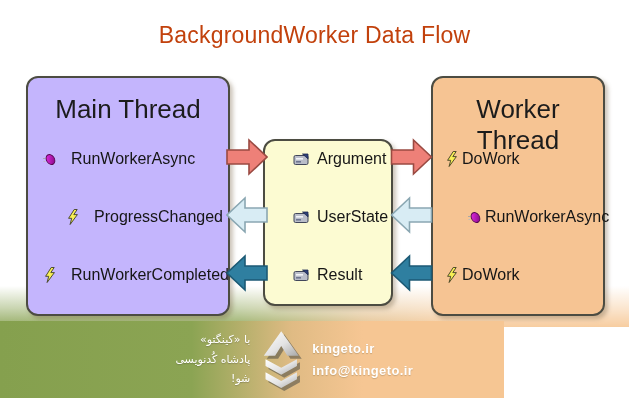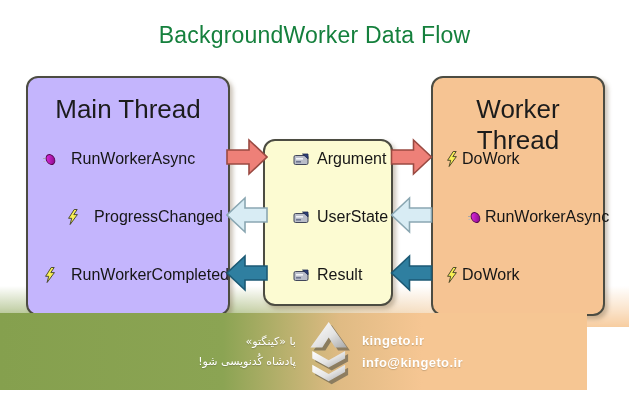--- a/index.html
+++ b/index.html
@@ -2,21 +2,21 @@
 <html><head>
 <meta charset="utf-8">
 <style>
   html,body{margin:0;padding:0;background:#888;}
   .stage{
     position:relative;width:629px;height:404px;background:#ffffff;overflow:hidden;
     font-family:"Liberation Sans", sans-serif;
   }
   .slide-title{
     position:absolute;top:22px;left:0;width:629px;text-align:center;
-    font-size:23px;color:#15803d;letter-spacing:.2px;
+    font-size:23px;color:#c2410c;letter-spacing:.2px;
   }
   
   .box{
     position:absolute;border:2px solid #4c4c42;border-radius:12px;
     box-shadow:3px 3px 4px rgba(110,85,55,.35);z-index:2;box-sizing:border-box;
   }
   .box-main{left:26px;top:76px;width:204px;height:240px;background:#c4b5fd;}
   .box-buffer{left:263px;top:139px;width:130px;height:167px;background:#fcfbd2;}
   .box-worker{left:431px;top:76px;width:174px;height:240px;background:#f6c493;}
   .box-heading{
@@ -41,21 +41,21 @@
   
   .fade{
     position:absolute;left:0;top:286px;width:629px;height:41px;z-index:1;
     background:linear-gradient(90deg,#85a04e 0%,#8ba453 38%,#e0bb84 58%,#f6c693 72%,#f6c693 100%);
   }
   .fade::after{
     content:"";position:absolute;inset:0;
     background:linear-gradient(to bottom,rgba(255,255,255,1) 0%,rgba(255,255,255,.55) 55%,rgba(255,255,255,.12) 100%);
   }
   .banner{
-    position:absolute;left:0;top:313px;width:587px;height:77px;z-index:4;
+    position:absolute;left:0;top:321px;width:504px;height:77px;z-index:4;
     background:linear-gradient(90deg,#85a04e 0%,#8ba453 38%,#e0bb84 58%,#f6c693 72%,#f6c693 100%);
   }
   .banner-inner{
     position:absolute;left:50%;top:0;height:77px;transform:translateX(-36%);
     display:flex;align-items:center;gap:8px;
   }
   .tagline{
     direction:rtl;text-align:right;color:#ffffff;font-size:11px;line-height:1.8;
     font-family:"DejaVu Sans", sans-serif;text-shadow:0 1px 1px rgba(80,80,60,.35);
   }

